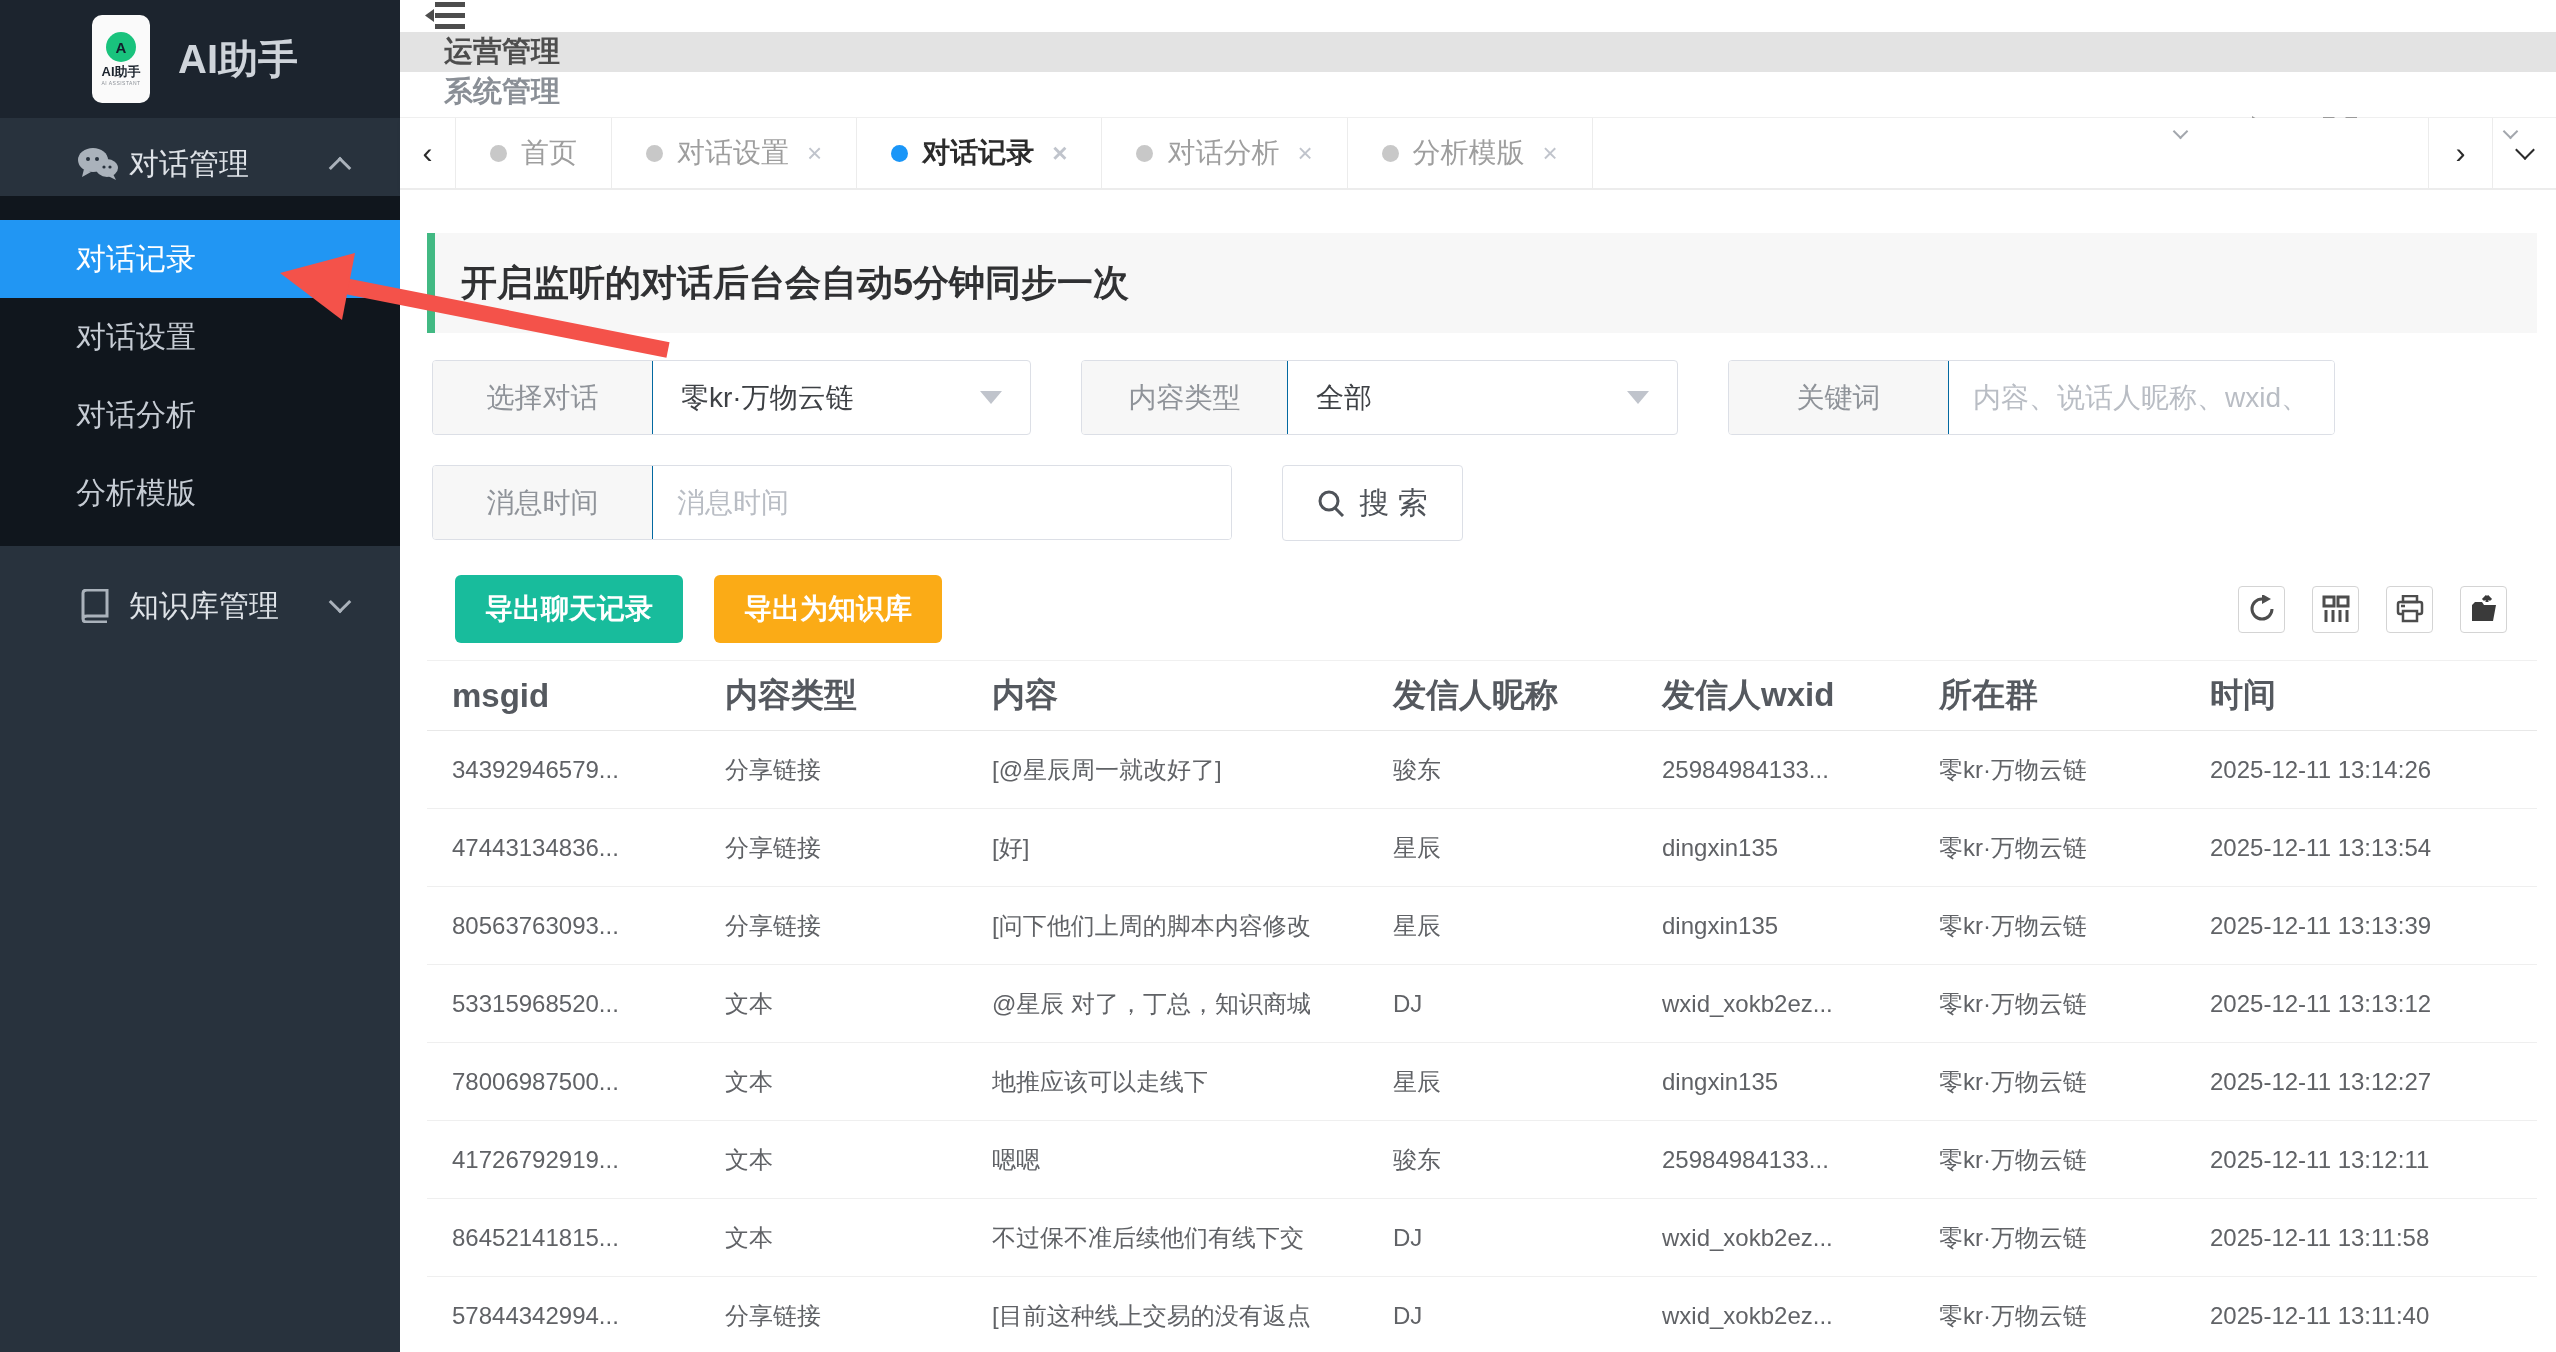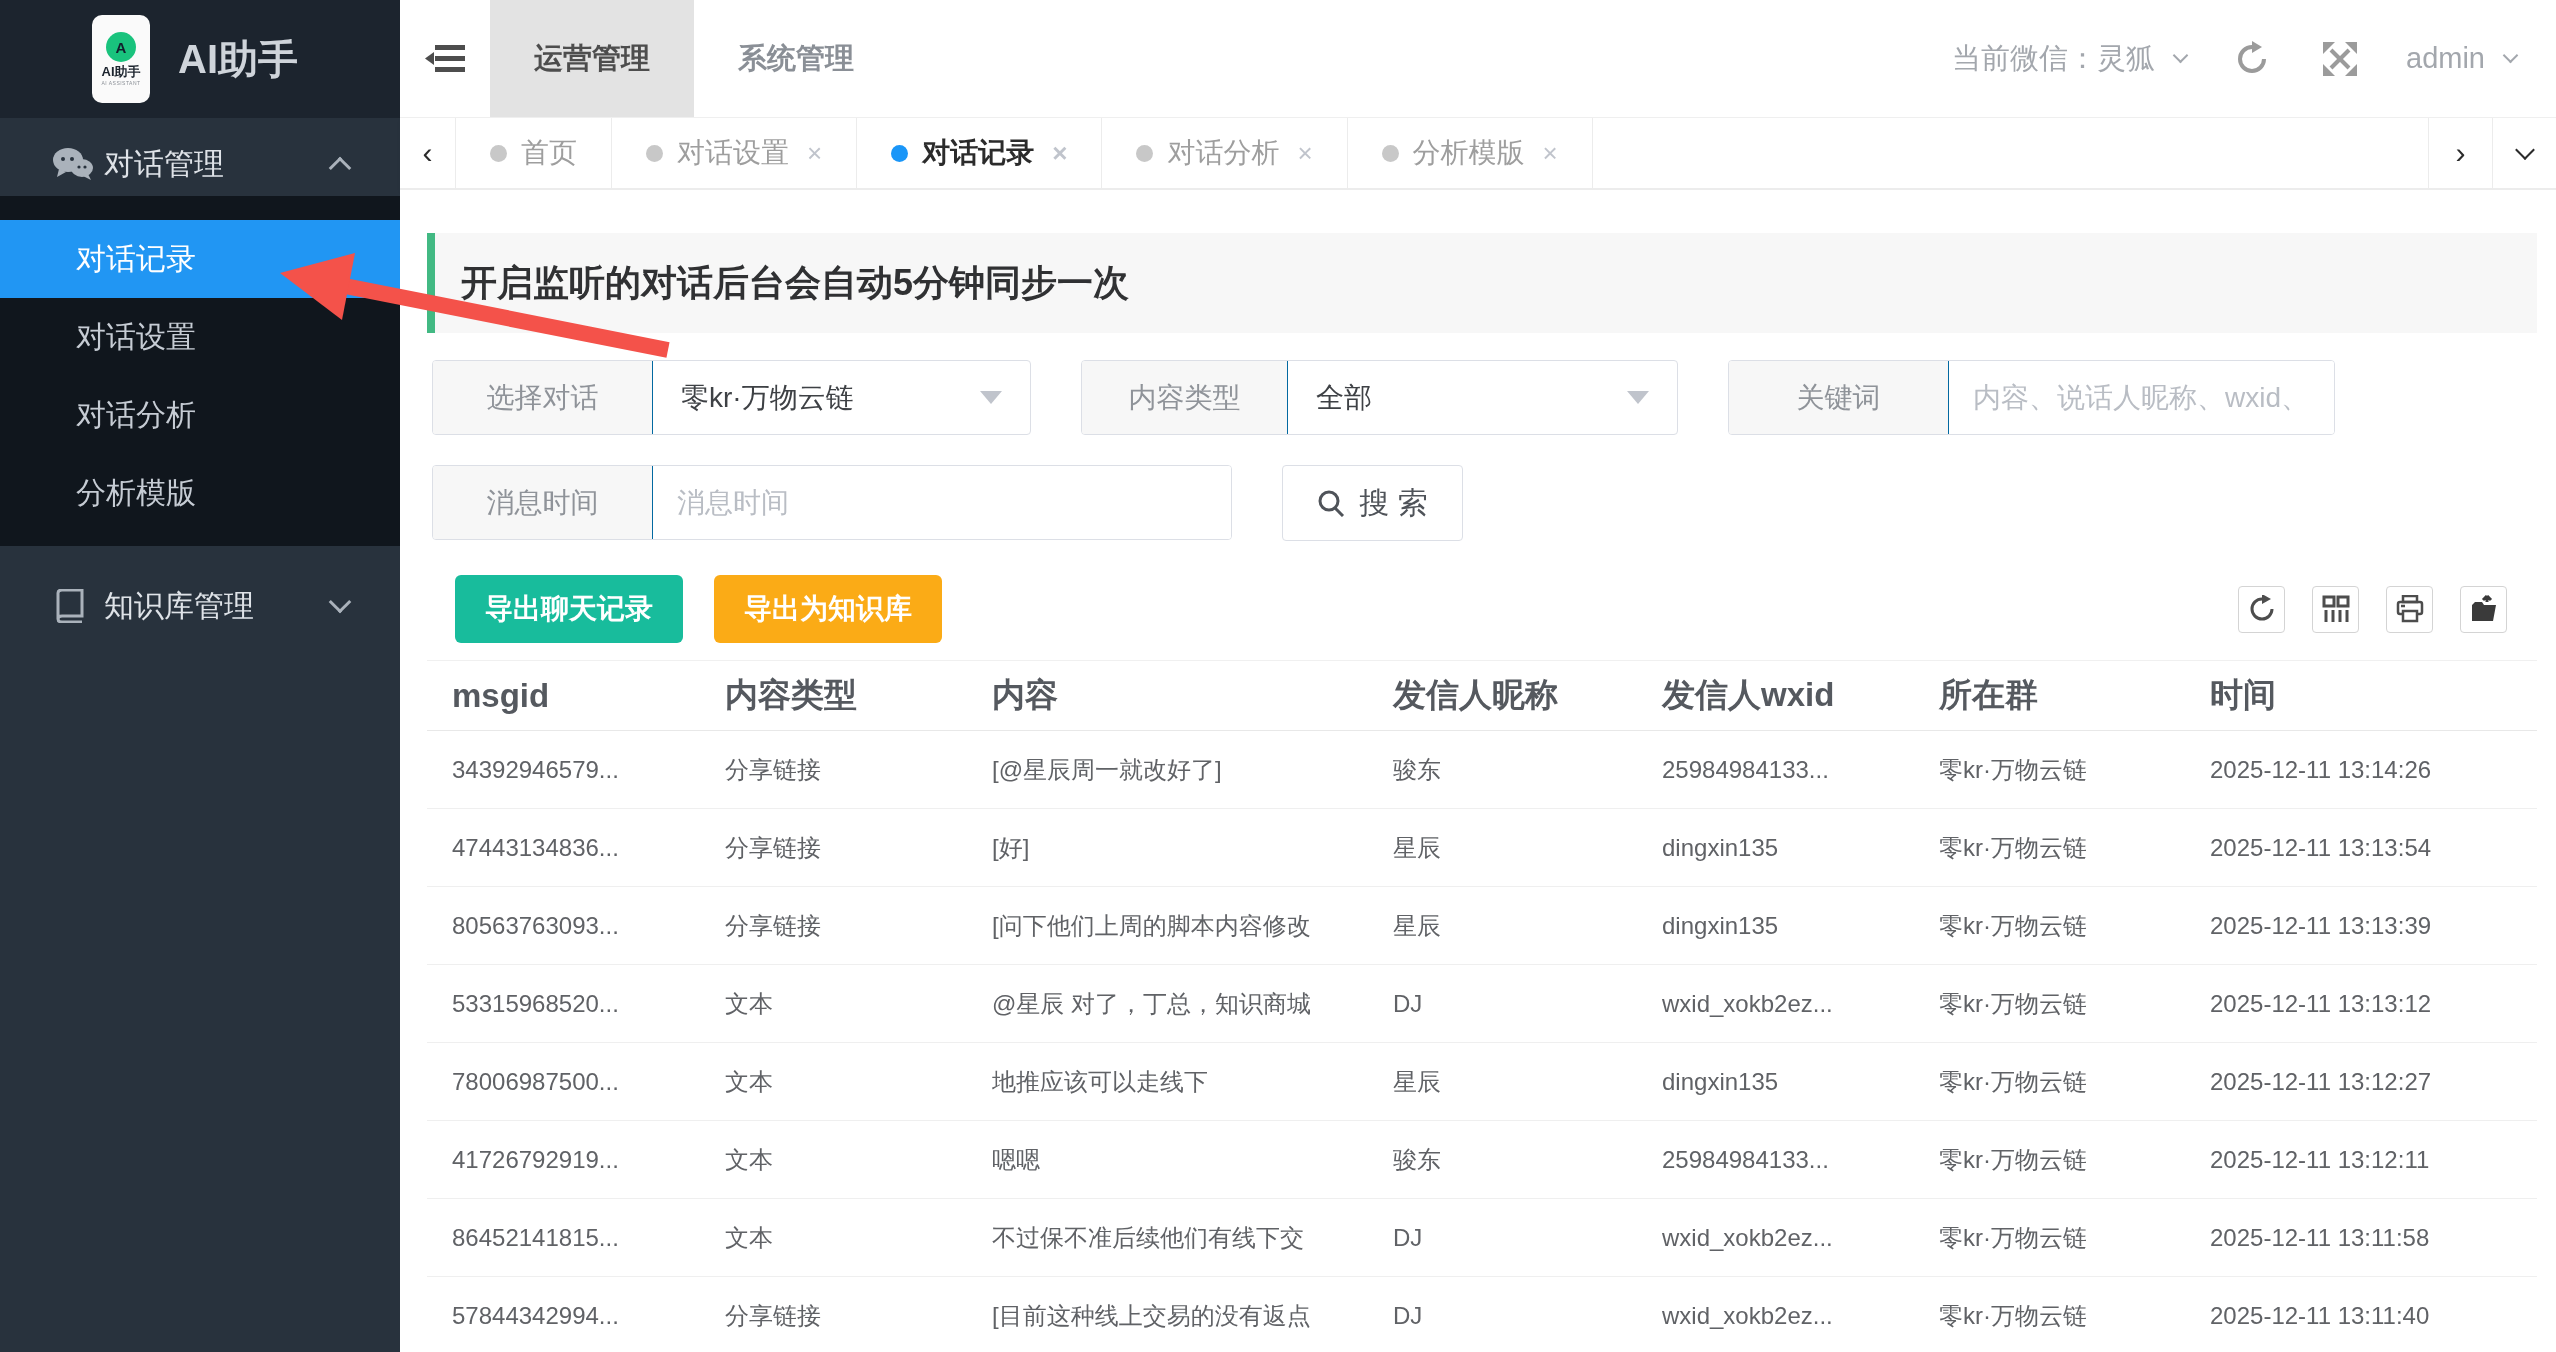--- a/index.html
+++ b/index.html
@@ -13,36 +13,36 @@
   
   .sidebar { width:400px; flex:0 0 400px; background:#28323d; height:100%; }
   .logo-area { height:118px; background:#1c242e; display:flex; align-items:center; padding-left:92px; }
   .logo-box { width:58px; height:88px; background:#fafafa; border-radius:10px; display:flex; flex-direction:column; align-items:center; justify-content:center; gap:3px; }
   .logo-glyph { width:30px; height:30px; border-radius:50%; background:#19c37d; color:#12202c; display:flex; align-items:center; justify-content:center; font-size:15px; font-weight:bold; }
   .logo-cn { font-size:13px; font-weight:bold; color:#1c242e; line-height:1; }
   .logo-en { font-size:5px; color:#8a8f96; line-height:1; letter-spacing:.5px; }
   .app-title { color:#cfd4da; font-size:40px; font-weight:bold; margin-left:28px; }
 
   .menu-group { padding-top:14px; }
-  .group-header { height:64px; display:flex; align-items:center; position:relative; padding-left:52px; cursor:pointer; }
+  .group-header { height:64px; display:flex; align-items:center; position:relative; padding-left:77px; cursor:pointer; }
   .group-header .g-icon { width:42px; height:32px; display:flex; align-items:center; }
   .group-header .g-label { color:#dfe3e8; font-size:30px; margin-left:10px; }
   .chev { width:16px; height:16px; border-right:3px solid #aab2bb; border-bottom:3px solid #aab2bb; position:absolute; right:52px; }
   .chev.up { transform:rotate(-135deg); top:28px; }
   .chev.down { transform:rotate(45deg); top:20px; }
   .submenu { background:#10161d; padding:24px 0 14px 0; }
   .submenu-item { height:78px; display:flex; align-items:center; padding-left:76px; font-size:30px; color:#c6ccd4; cursor:pointer; }
   .submenu-item.active { background:#2196f3; color:#fff; }
   .group2 { margin-top:28px; }
 
   
   .main { flex:1; display:flex; flex-direction:column; min-width:0; }
 
   
-  .topbar { height:118px; background:#fff; display:flex; align-items:stretch; border-bottom:1px solid #f0f0f0; }
+  .topbar { height:118px; background:#fff; display:flex; align-items:stretch; border-bottom:1px solid #f0f0f0;flex-direction:column; }
   .collapse-btn { width:90px; display:flex; align-items:center; justify-content:center; cursor:pointer; }
   .nav-tab { display:flex; align-items:center; padding:0 44px; font-size:29px; font-weight:bold; color:#8a8f96; cursor:pointer; }
   .nav-tab.active { background:#e3e3e3; color:#4d4d4d; }
   .topbar-right { margin-left:auto; display:flex; align-items:center; gap:44px; padding-right:40px; color:#a3a7ad; font-size:29px; }
   .wechat-switch, .user-menu { display:flex; align-items:center; gap:20px; cursor:pointer; }
   .chev-sm { width:11px; height:11px; border-right:2px solid #a3a7ad; border-bottom:2px solid #a3a7ad; transform:rotate(45deg); margin-top:-6px; }
   .icon-btn-plain { width:44px; height:44px; display:flex; align-items:center; justify-content:center; cursor:pointer; }
 
   
   .tabbar { height:72px; background:#fff; display:flex; align-items:stretch; border-bottom:2px solid #ececec; box-shadow:0 2px 4px rgba(0,0,0,.04); }

